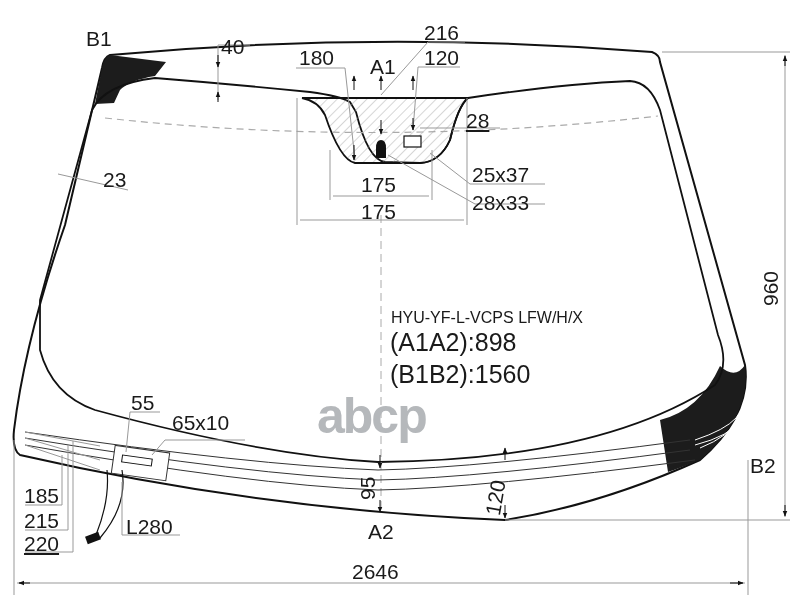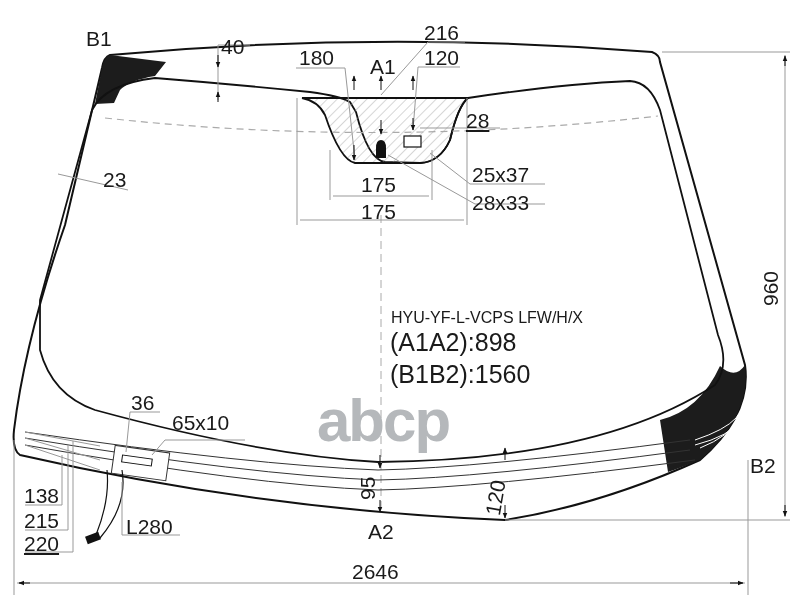--- a/index.html
+++ b/index.html
@@ -2,21 +2,21 @@
 <html><head>
 <meta charset="utf-8">
 <style>
   html, body { margin:0; padding:0; background:#ffffff; }
   body { width:800px; height:600px; overflow:hidden; position:relative; font-family:"Liberation Sans", sans-serif; }
   svg { position:absolute; left:0; top:0; }
   .lbl { position:absolute; font-family:"Liberation Sans", sans-serif; color:#1a1a1a; font-size:21px; line-height:1; white-space:nowrap; }
   .lbl.med { font-size:25px; }
   .lbl.code { font-size:16px; }
   .rot { transform-origin:left top; }
-  .logo { position:absolute; left:317px; top:391px; font-family:"Liberation Sans", sans-serif; font-weight:bold; font-size:60px; color:#b5b8bb; letter-spacing:-2px; line-height:1; }
+  .logo { position:absolute; left:317px; top:391px; font-family:"Liberation Sans", sans-serif; font-weight:bold; font-size:50px; color:#b5b8bb; letter-spacing:-2px; line-height:1; }
 </style>
 </head>
 <body>
 
 <svg width="800" height="600" viewBox="0 0 800 600">
   <defs>
     <pattern id="hatch" patternUnits="userSpaceOnUse" width="7" height="7" patternTransform="rotate(45)">
       <line x1="0" y1="0" x2="0" y2="7" stroke="#999" stroke-width="0.8"></line>
     </pattern>
     <marker id="arr" viewBox="0 0 10 10" refX="9" refY="5" markerWidth="6" markerHeight="6" orient="auto-start-reverse">
@@ -143,23 +143,23 @@
 <div class="lbl" style="left:472px;top:164px;">25x37</div>
 <div class="lbl" style="left:472px;top:192px;">28x33</div>
 <div class="lbl" style="left:361px;top:174px;">175</div>
 <div class="lbl" style="left:361px;top:201px;">175</div>
 
 <div class="lbl rot" style="left:760px;top:306px;transform:rotate(-90deg);">960</div>
 <div class="lbl" style="left:352px;top:561px;">2646</div>
 <div class="lbl rot" style="left:357px;top:500px;transform:rotate(-90deg);">95</div>
 <div class="lbl rot" style="left:482px;top:513px;transform:rotate(-80deg);">120</div>
 
-<div class="lbl" style="left:131px;top:392px;">36</div>
+<div class="lbl" style="left:131px;top:392px;">55</div>
 <div class="lbl" style="left:172px;top:412px;">65x10</div>
-<div class="lbl" style="left:24px;top:485px;">138</div>
+<div class="lbl" style="left:24px;top:485px;">185</div>
 <div class="lbl" style="left:24px;top:510px;">215</div>
 <div class="lbl" style="left:24px;top:533px;text-decoration:underline;">220</div>
 <div class="lbl" style="left:126px;top:516px;">L280</div>
 
 <div class="lbl code" style="left:391px;top:310px;">HYU-YF-L-VCPS LFW/H/X</div>
 <div class="lbl med" style="left:390px;top:330px;">(A1A2):898</div>
 <div class="lbl med" style="left:390px;top:362px;">(B1B2):1560</div>
 
 <div class="logo">abcp</div>
 

